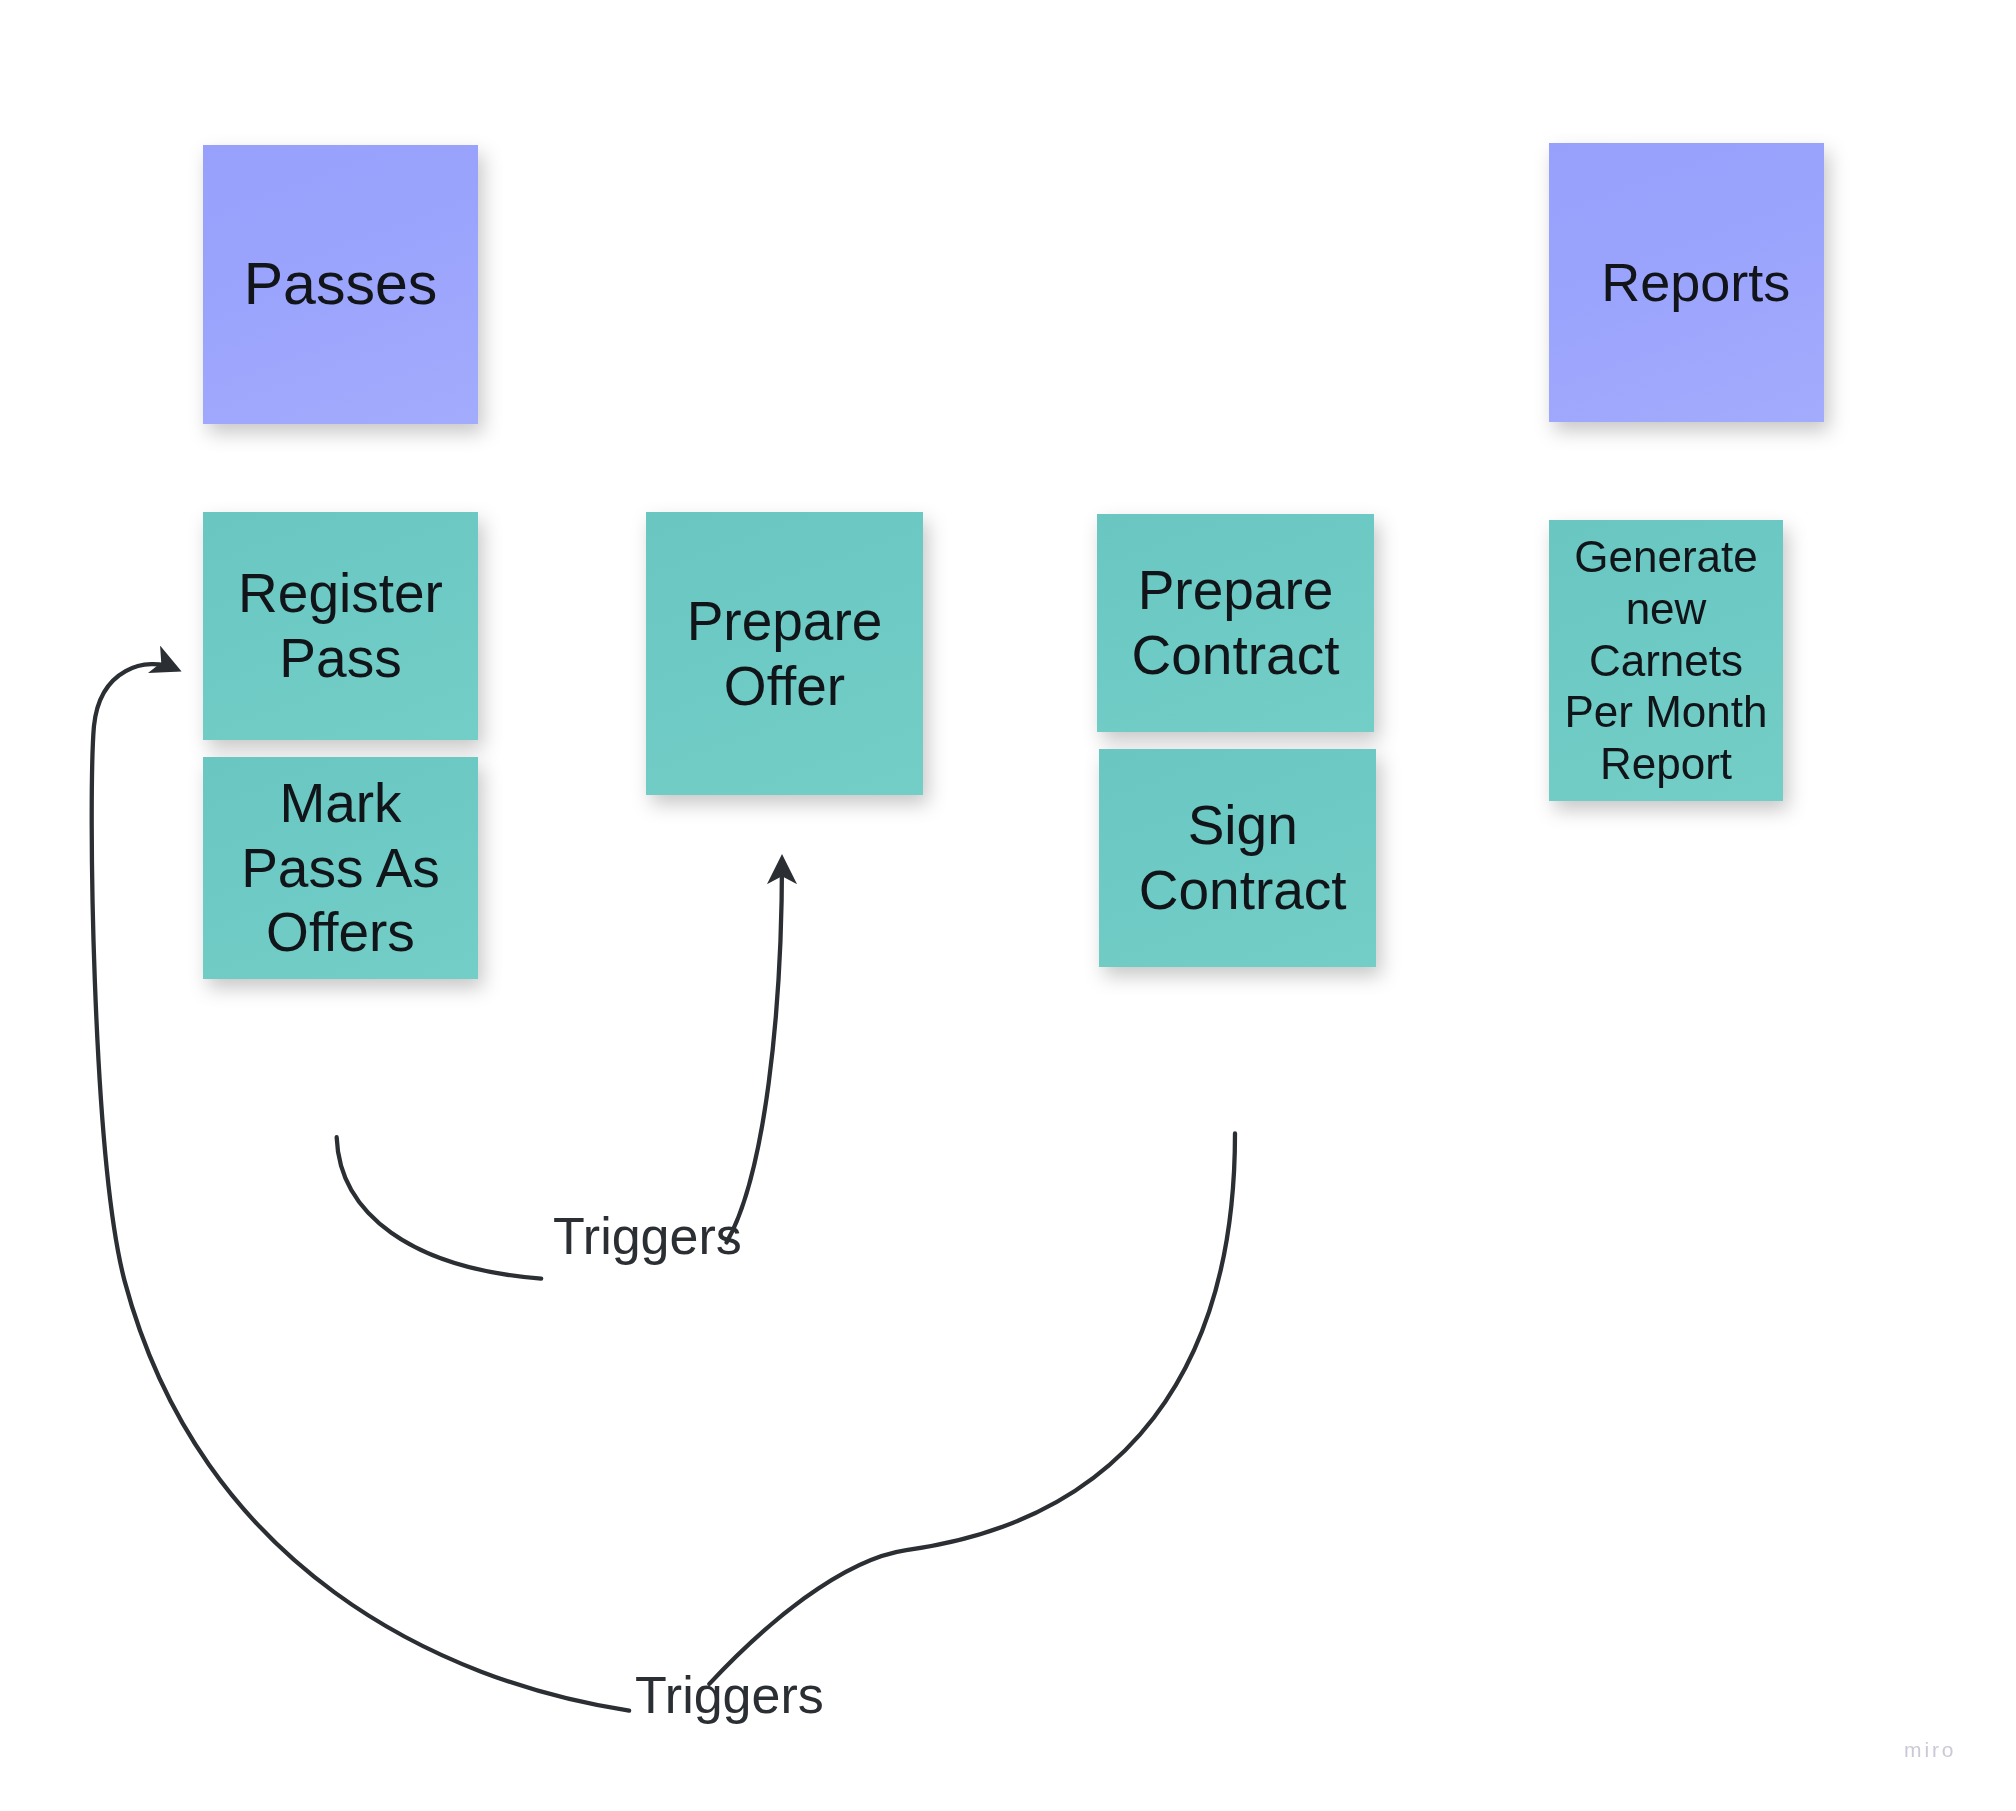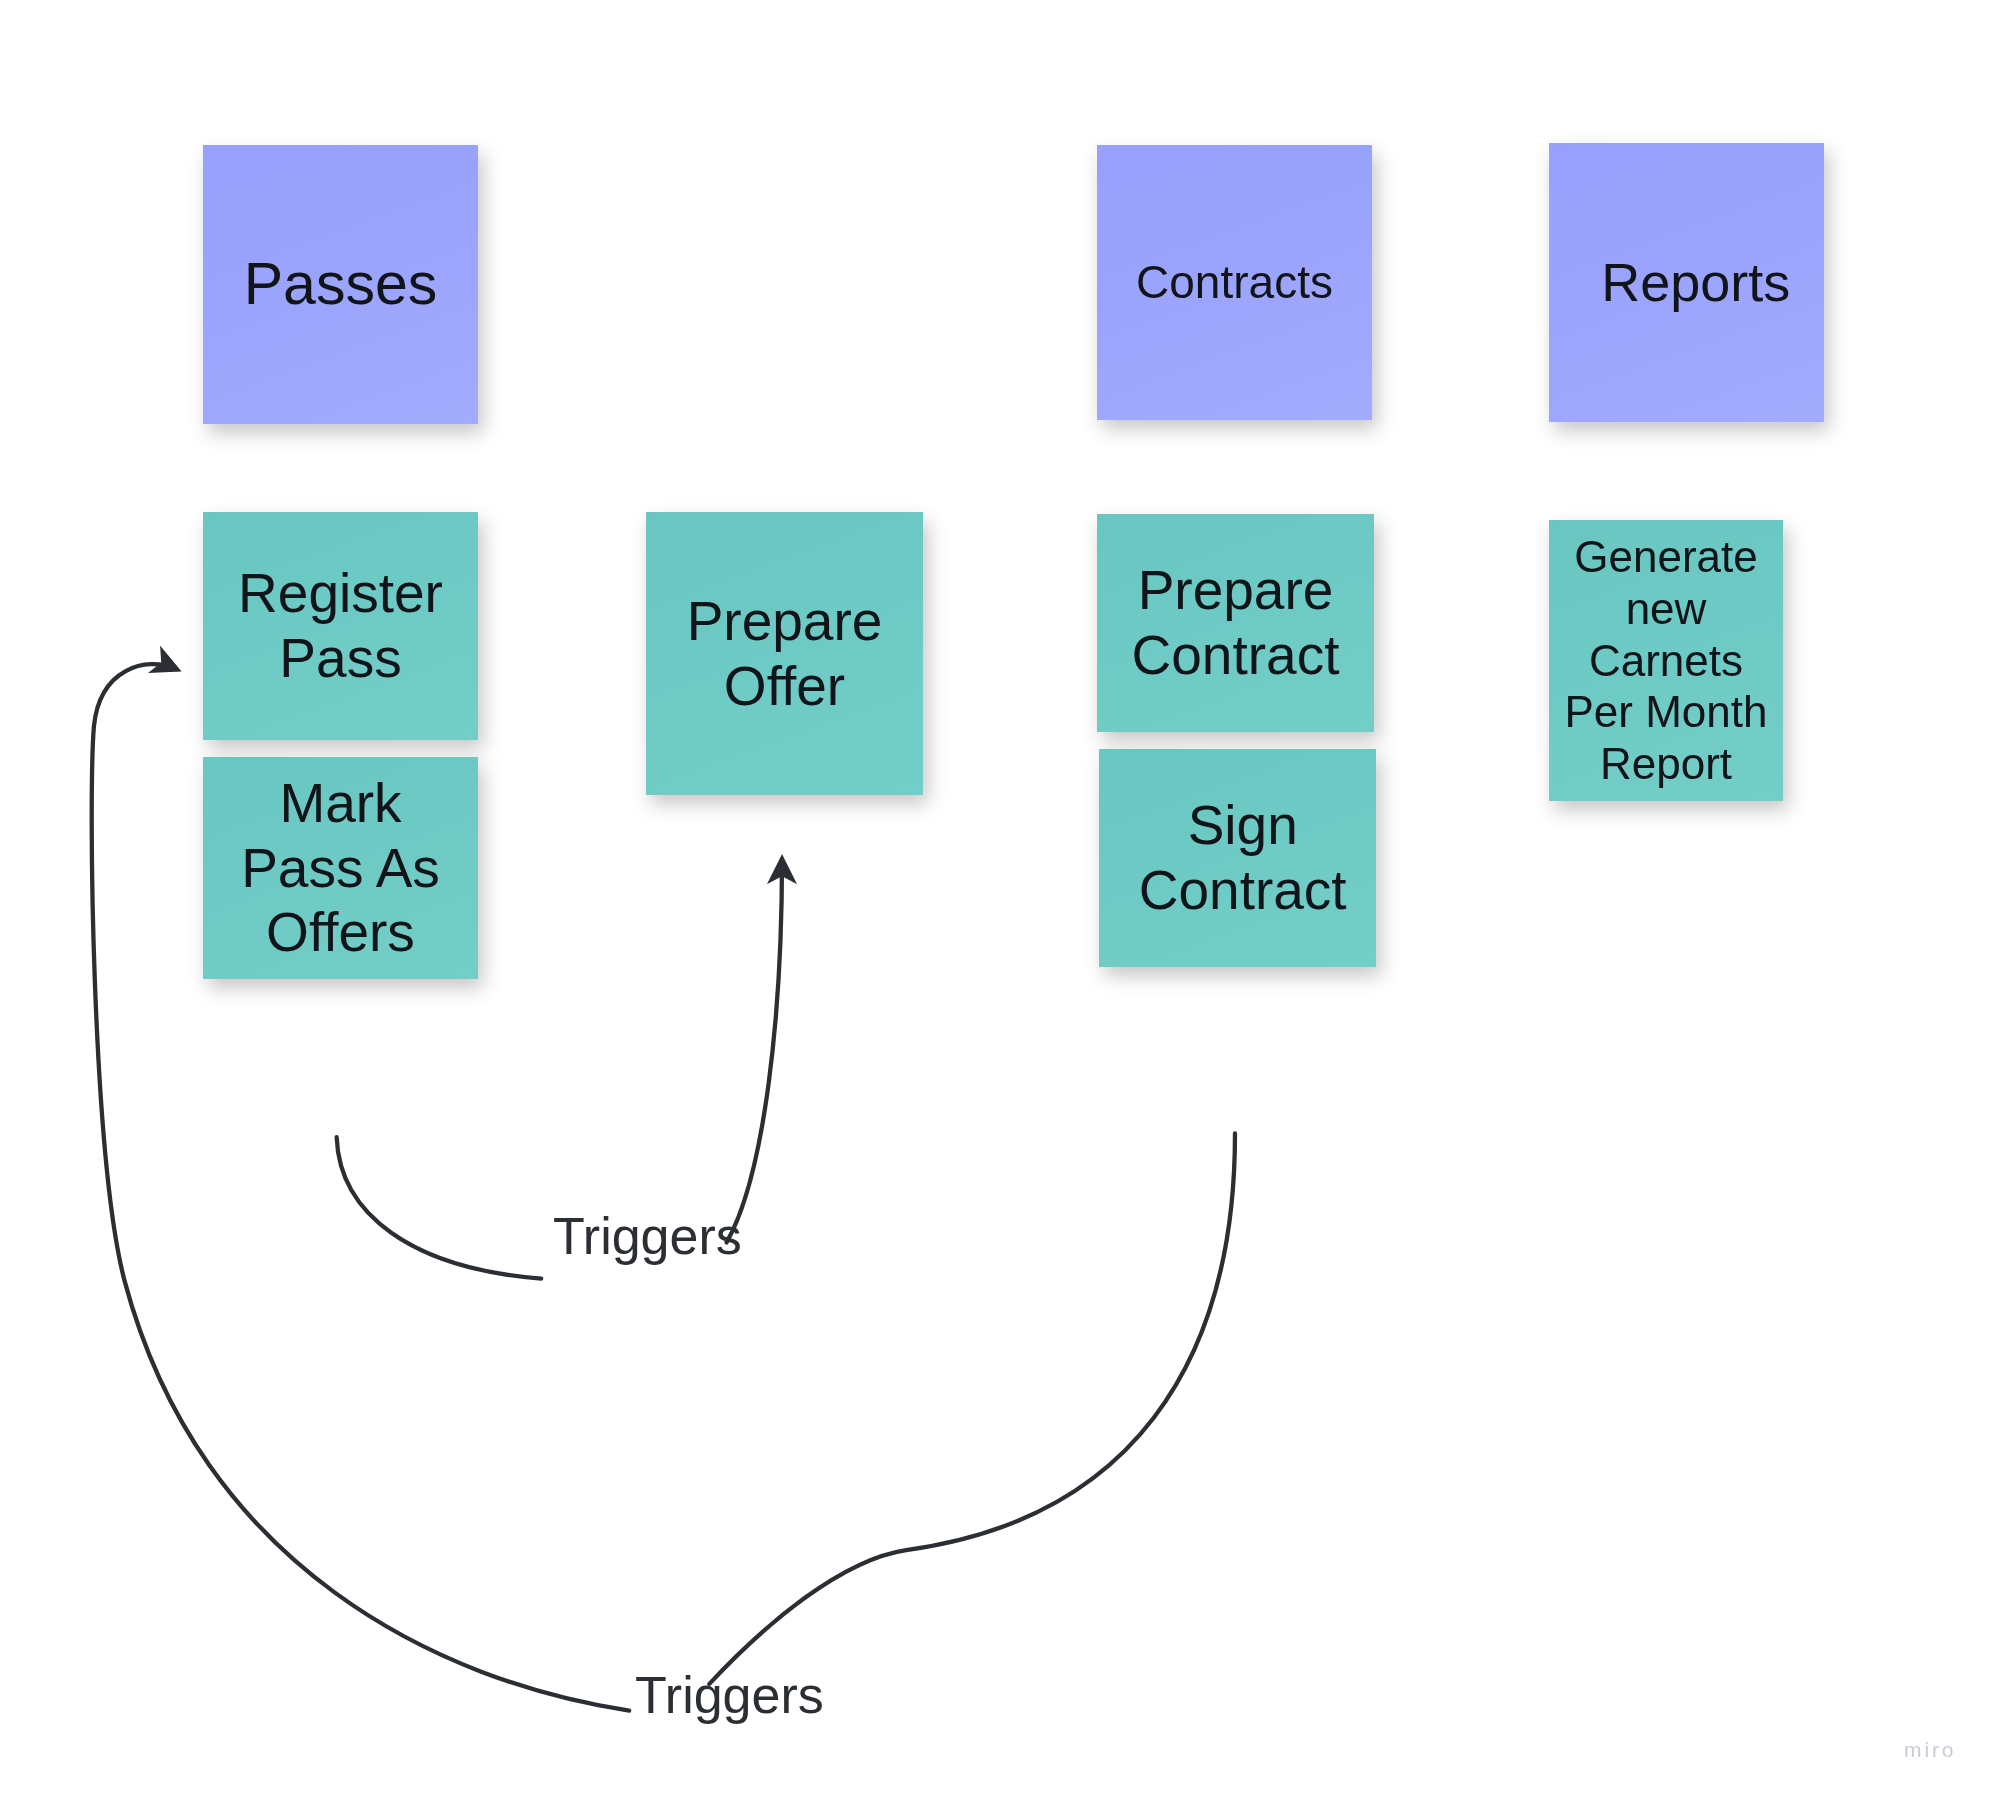--- a/index.html
+++ b/index.html
@@ -96,23 +96,20 @@
 Pass As
 Offers</span>
   </div>
 
 
   <div class="note teal" style="left:646px; top:512px; width:277px; height:283px; font-size:55px;">
     <span class="txt">Prepare
 Offer</span>
   </div>
 
-  <div class="note purple" style="left:1097px; top:145px; width:275px; height:275px; font-size:46px;">
-    <span class="txt">Contracts</span>
-  </div>
 
   <div class="note teal" style="left:1097px; top:514px; width:277px; height:218px; font-size:55px;">
     <span class="txt">Prepare
 Contract</span>
   </div>
 
   <div class="note teal" style="left:1099px; top:749px; width:277px; height:218px; font-size:55px;padding-left:20px;">
     <span class="txt">Sign
 Contract</span>
   </div>

